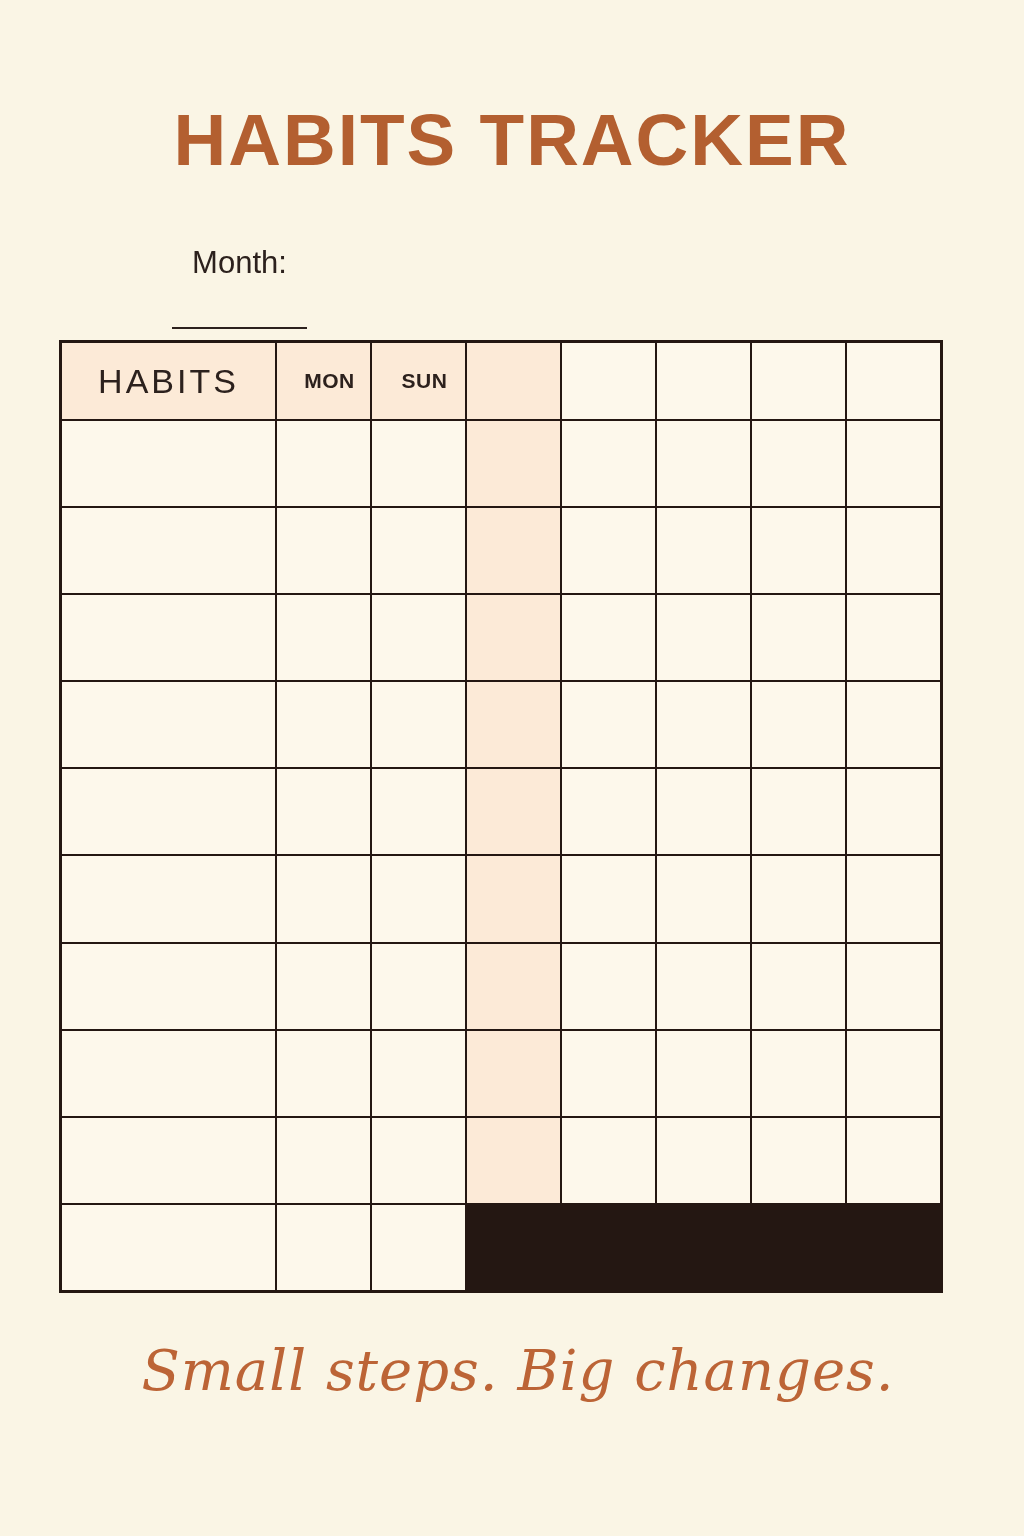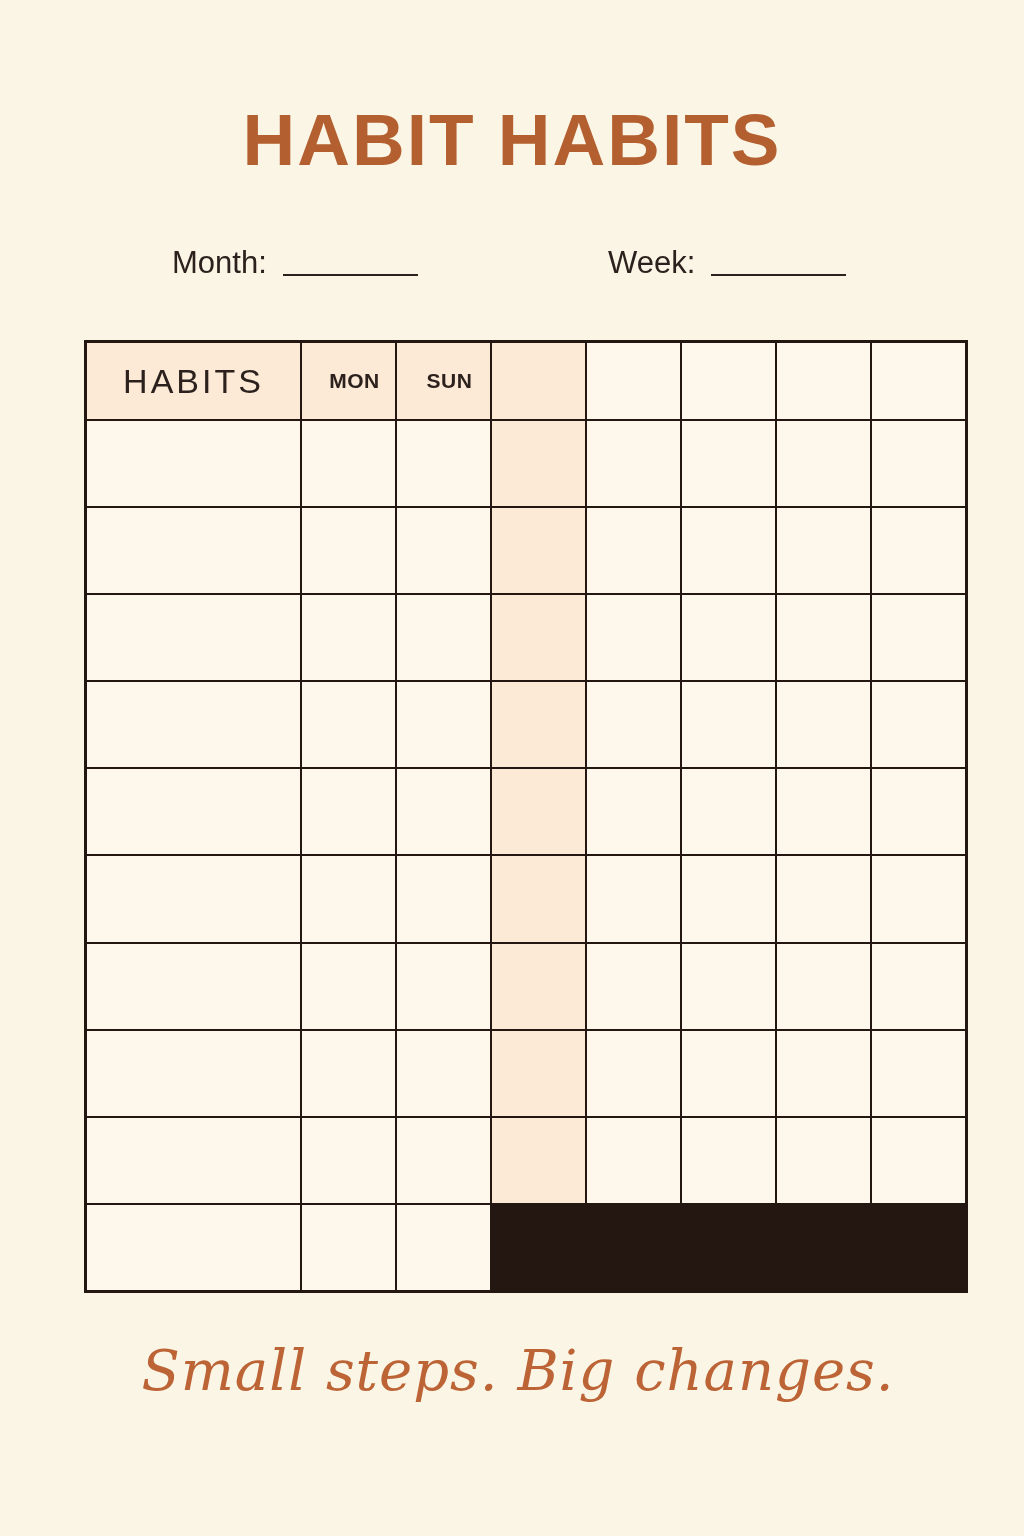--- a/index.html
+++ b/index.html
@@ -33,41 +33,42 @@
     position: absolute;
     top: 244px;
     left: 0;
     width: 100%;
     height: 48px;
   }
   .field-group {
     position: absolute;
     top: 0;
     display: flex;
-    align-items: flex-start;
+    align-items: center;
     gap: 16px;
+    flex-direction: column;
   }
   .field-group.month { left: 172px; }
   .field-group.week  { left: 608px; }
   .field-label {
     font-size: 31px;
     color: var(--ink, #2c211d);
     line-height: 1.2;
   }
   .field-blank {
     display: inline-block;
     width: 135px;
     height: 30px;
     border-bottom: 2px solid var(--ink, #2c211d);
   }
 
   
   .tracker-table {
     position: absolute;
-    left: 84px;
+    left: 59px;
     top: 340px;
     width: 884px;
     height: 953px;
     box-sizing: border-box;
     display: grid;
     grid-template-columns: 213px repeat(7, 1fr);
     grid-template-rows: 76px repeat(10, 1fr);
     gap: 2px;
     background: var(--grid-line, #241712);
     border: 3px solid var(--grid-line, #241712);
@@ -106,31 +107,27 @@
     font-style: italic;
     font-size: 56px;
     letter-spacing: 1px;
     color: var(--accent2, #bc6436);
     margin-left: 6px;
   }
 </style>
 </head>
 <body style="--page-bg: #faf5e5; --accent: #b35f30; --accent2: #bc6436; --ink: #2c211d; --grid-line: #241712; --peach-bg: #fcead7; --day-cell-bg: #fdf8eb;">
 
-<div class="page-title">HABIT HABITS</div>
+<div class="page-title">HABITS TRACKER</div>
 
 <div class="fields">
   <div class="field-group month">
     <span class="field-label">Month:</span>
     <span class="field-blank"></span>
   </div>
-  <div class="field-group week">
-    <span class="field-label">Week:</span>
-    <span class="field-blank"></span>
-  </div>
 </div>
 
 <div class="tracker-table" id="tracker-table">
     <div class="cell shaded habits-header-cell">HABITS</div>
     <div class="cell shaded day-header-cell">MON</div>
     <div class="cell shaded day-header-cell">SUN</div>
     <div class="cell shaded"></div>
     <div class="cell "></div>
     <div class="cell "></div>
     <div class="cell "></div>

